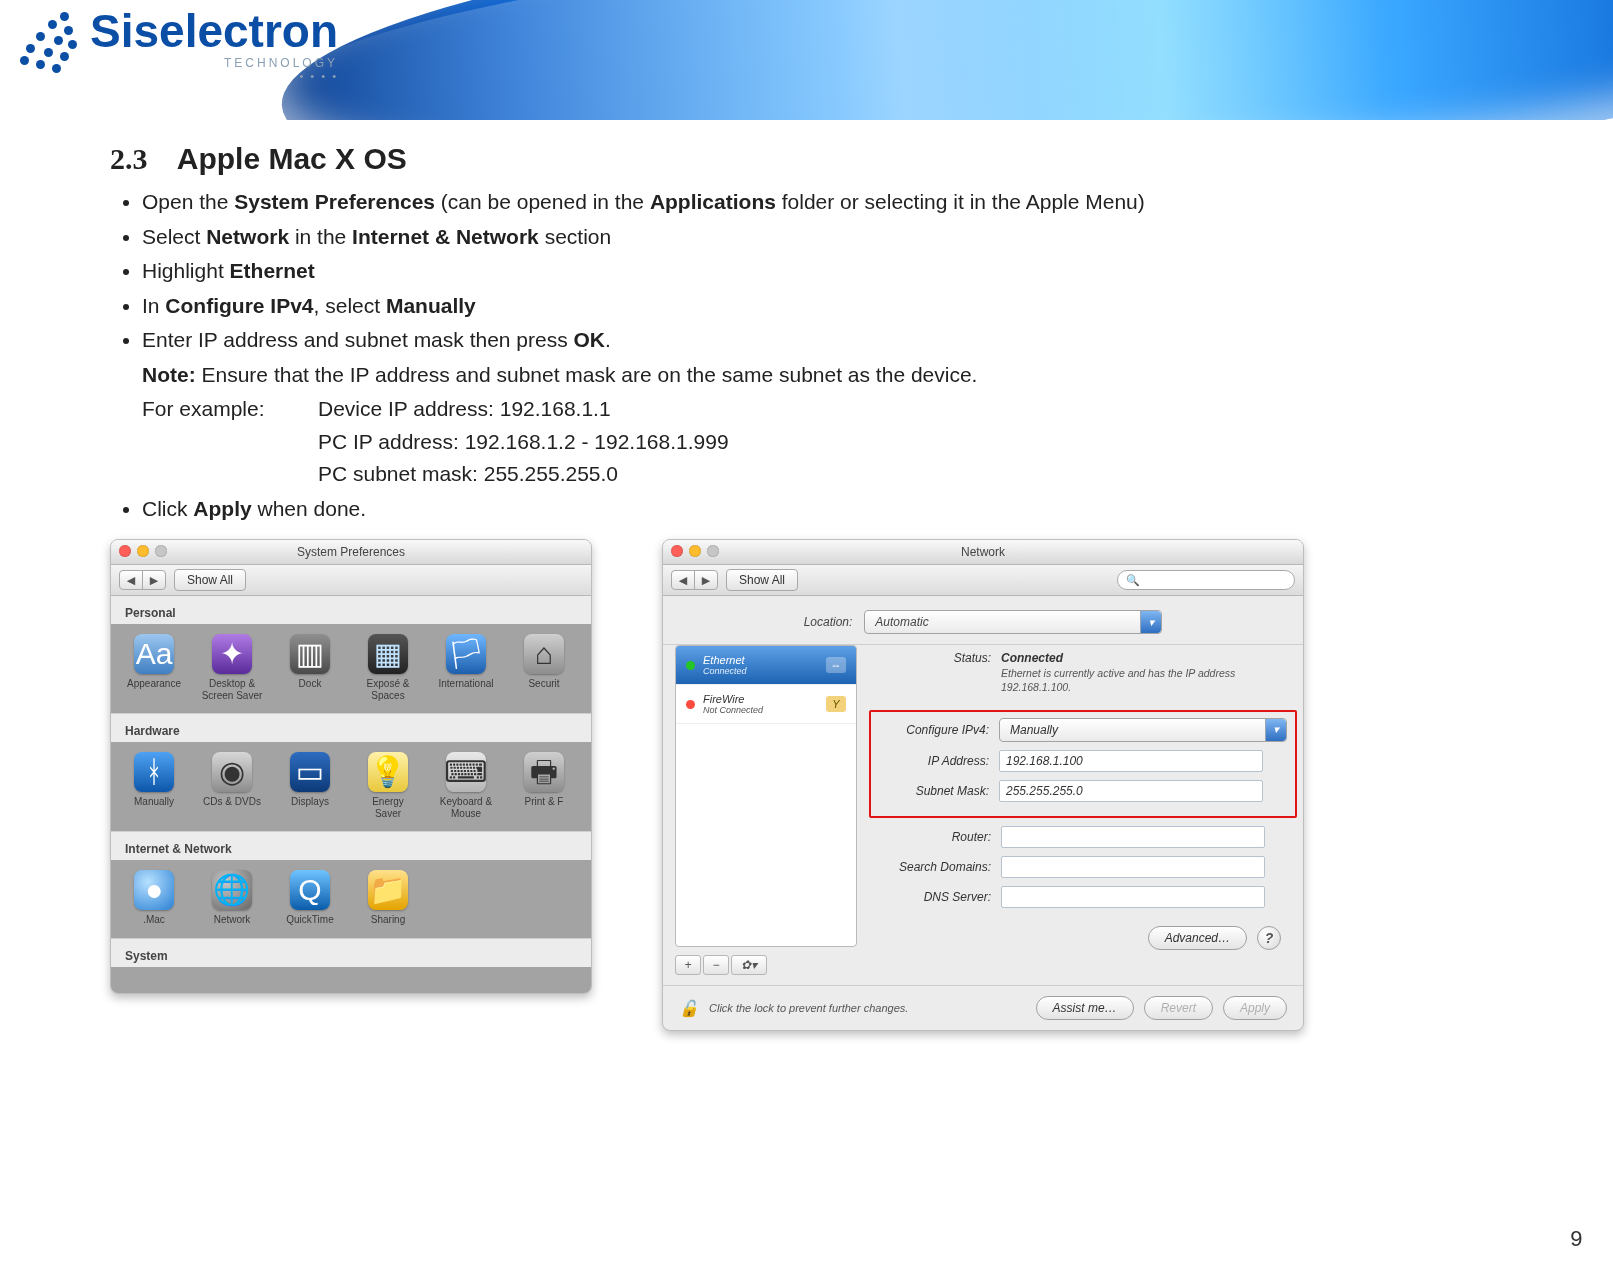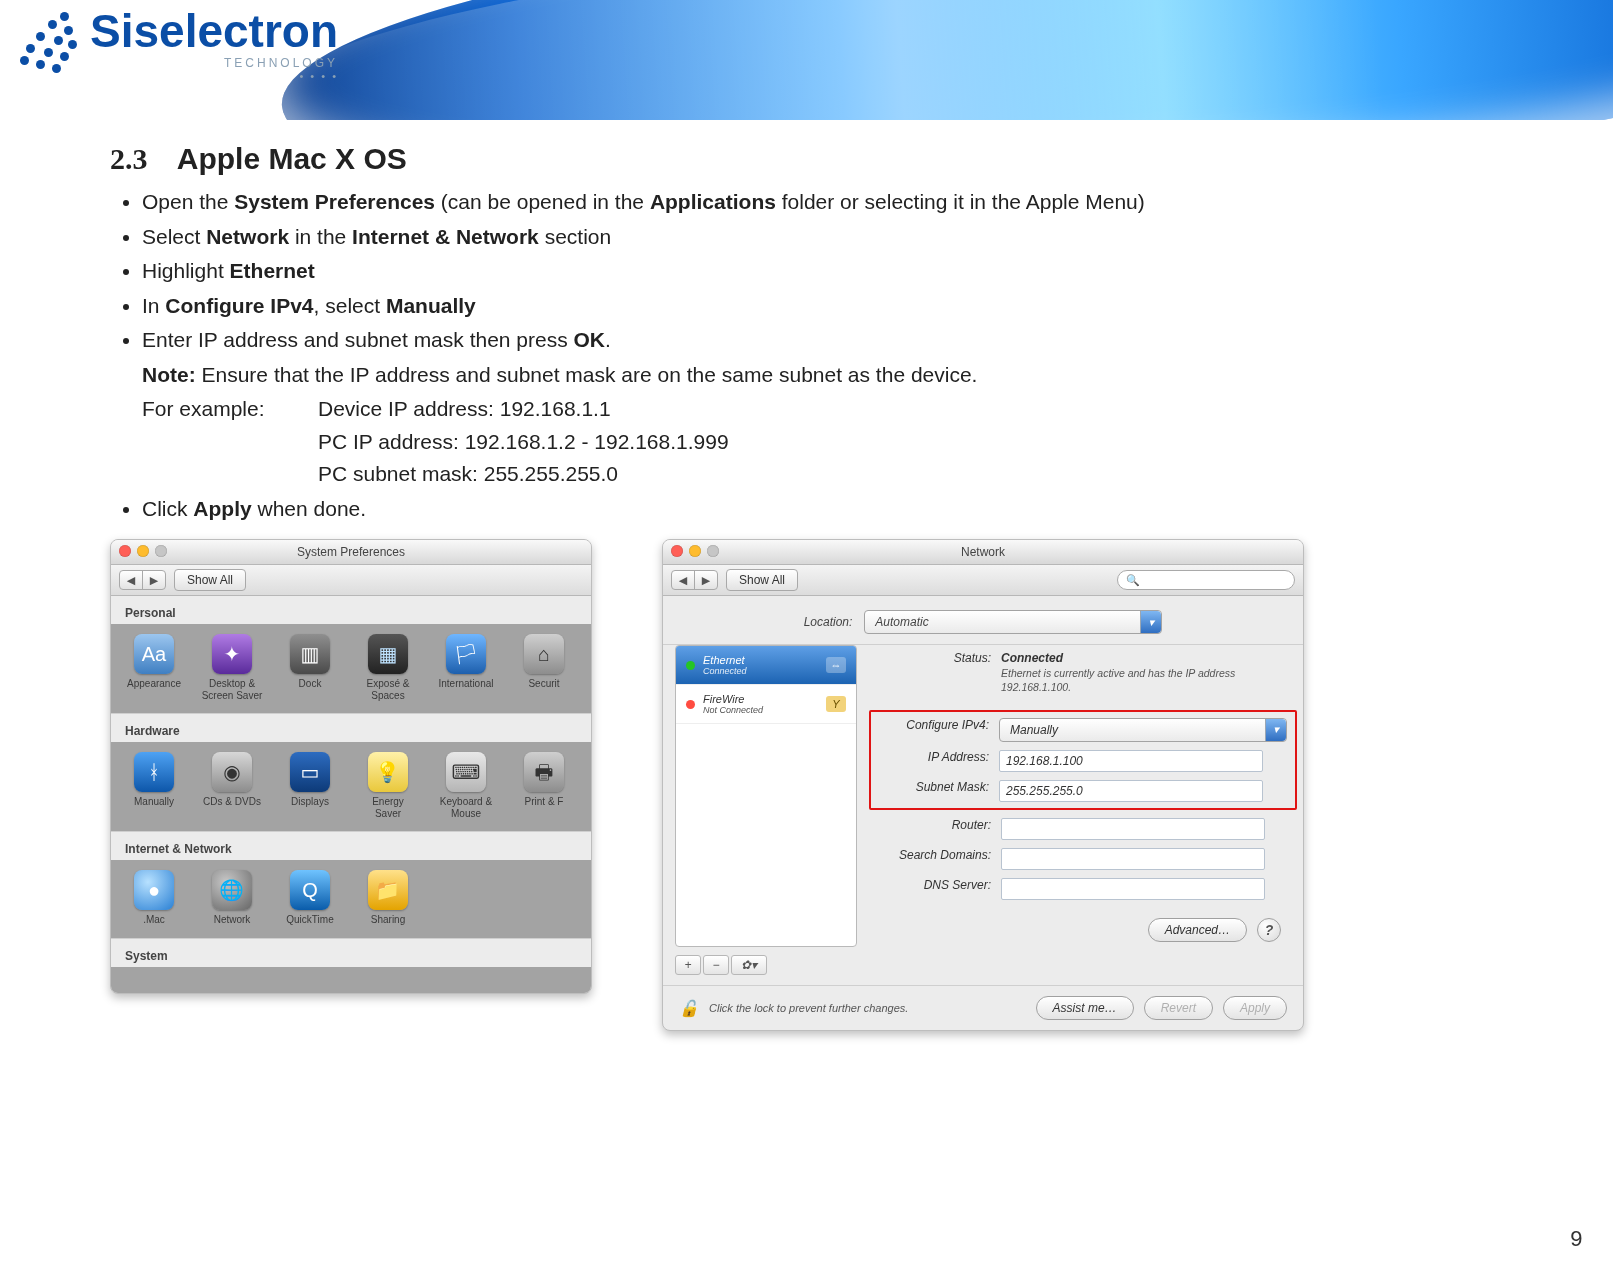--- a/index.html
+++ b/index.html
@@ -225,21 +225,21 @@
     gap: 4px;
     font-size: 10px;
     text-align: center;
     color:#3a3a3a;
     line-height: 1.15;
   }
   .sp-icon {
     width: 40px; height: 40px;
     border-radius: 8px;
     display:flex;align-items:center;justify-content:center;
-    font-size: 20px;
+    font-size: 30px;
     color:#fff;
     box-shadow: 0 1px 2px rgba(0,0,0,.3);
   }
   .ic-appearance { background: linear-gradient(#9cc6ef,#3f7fc2); }
   .ic-desktop    { background: linear-gradient(#b07be4,#5a2b9b); }
   .ic-dock       { background: linear-gradient(#8f8f8f,#4a4a4a); }
   .ic-expose     { background: linear-gradient(#555,#222); color:#bfe3ff; }
   .ic-intl       { background: linear-gradient(#6fb6ff,#1d5fad); }
   .ic-security   { background: linear-gradient(#cfcfcf,#8d8d8d); color:#333; }
   .ic-bt         { background: linear-gradient(#4ea2f3,#0d56a9); }
@@ -308,21 +308,21 @@
     margin: 0 10px 10px 12px;
     display:flex; gap:2px;
   }
   .tinybtn {
     border:1px solid #b7b7b7; background:linear-gradient(#fff,#e4e4e4);
     height:18px; width:24px; font-size:12px; color:#555;
     display:flex;align-items:center;justify-content:center;
     border-radius:3px;
   }
   .net-right { flex:1; padding: 6px 16px 0 6px; font-size:12px; color:#333;}
-  .kv { display:flex; align-items:flex-start; margin-bottom:8px; }
+  .kv { display:flex; align-items:center; margin-bottom:8px; }
   .kv .k { width:118px; text-align:right; margin-right:10px; color:#333;}
   .kv .v { flex:1; }
   .status-v { font-weight:700;}
   .status-desc { font-size:10.5px; color:#555; max-width:270px; line-height:1.25; }
   .textinput {
     border:1px solid #b8c3d0; background:#fff; border-radius:2px;
     height:20px; width:100%; max-width:250px; padding:0 6px;
     font-size:12px; color:#333; display:flex; align-items:center;
   }
   .redbox {
@@ -620,21 +620,21 @@
                 </div>
               </div>
               <div class="kv">
                 <div class="k">IP Address:</div>
                 <div class="v">
                     <div class="textinput">
                       <span>192.168.1.100</span>
                     </div>
                   </div>
               </div>
-              <div class="kv" style="margin-bottom:0">
+              <div class="kv" style="margin-bottom:8px">
                 <div class="k">Subnet Mask:</div>
                 <div class="v">
                     <div class="textinput">
                       <span>255.255.255.0</span>
                     </div>
                   </div>
               </div>
             </div>
 
             <div class="kv">

